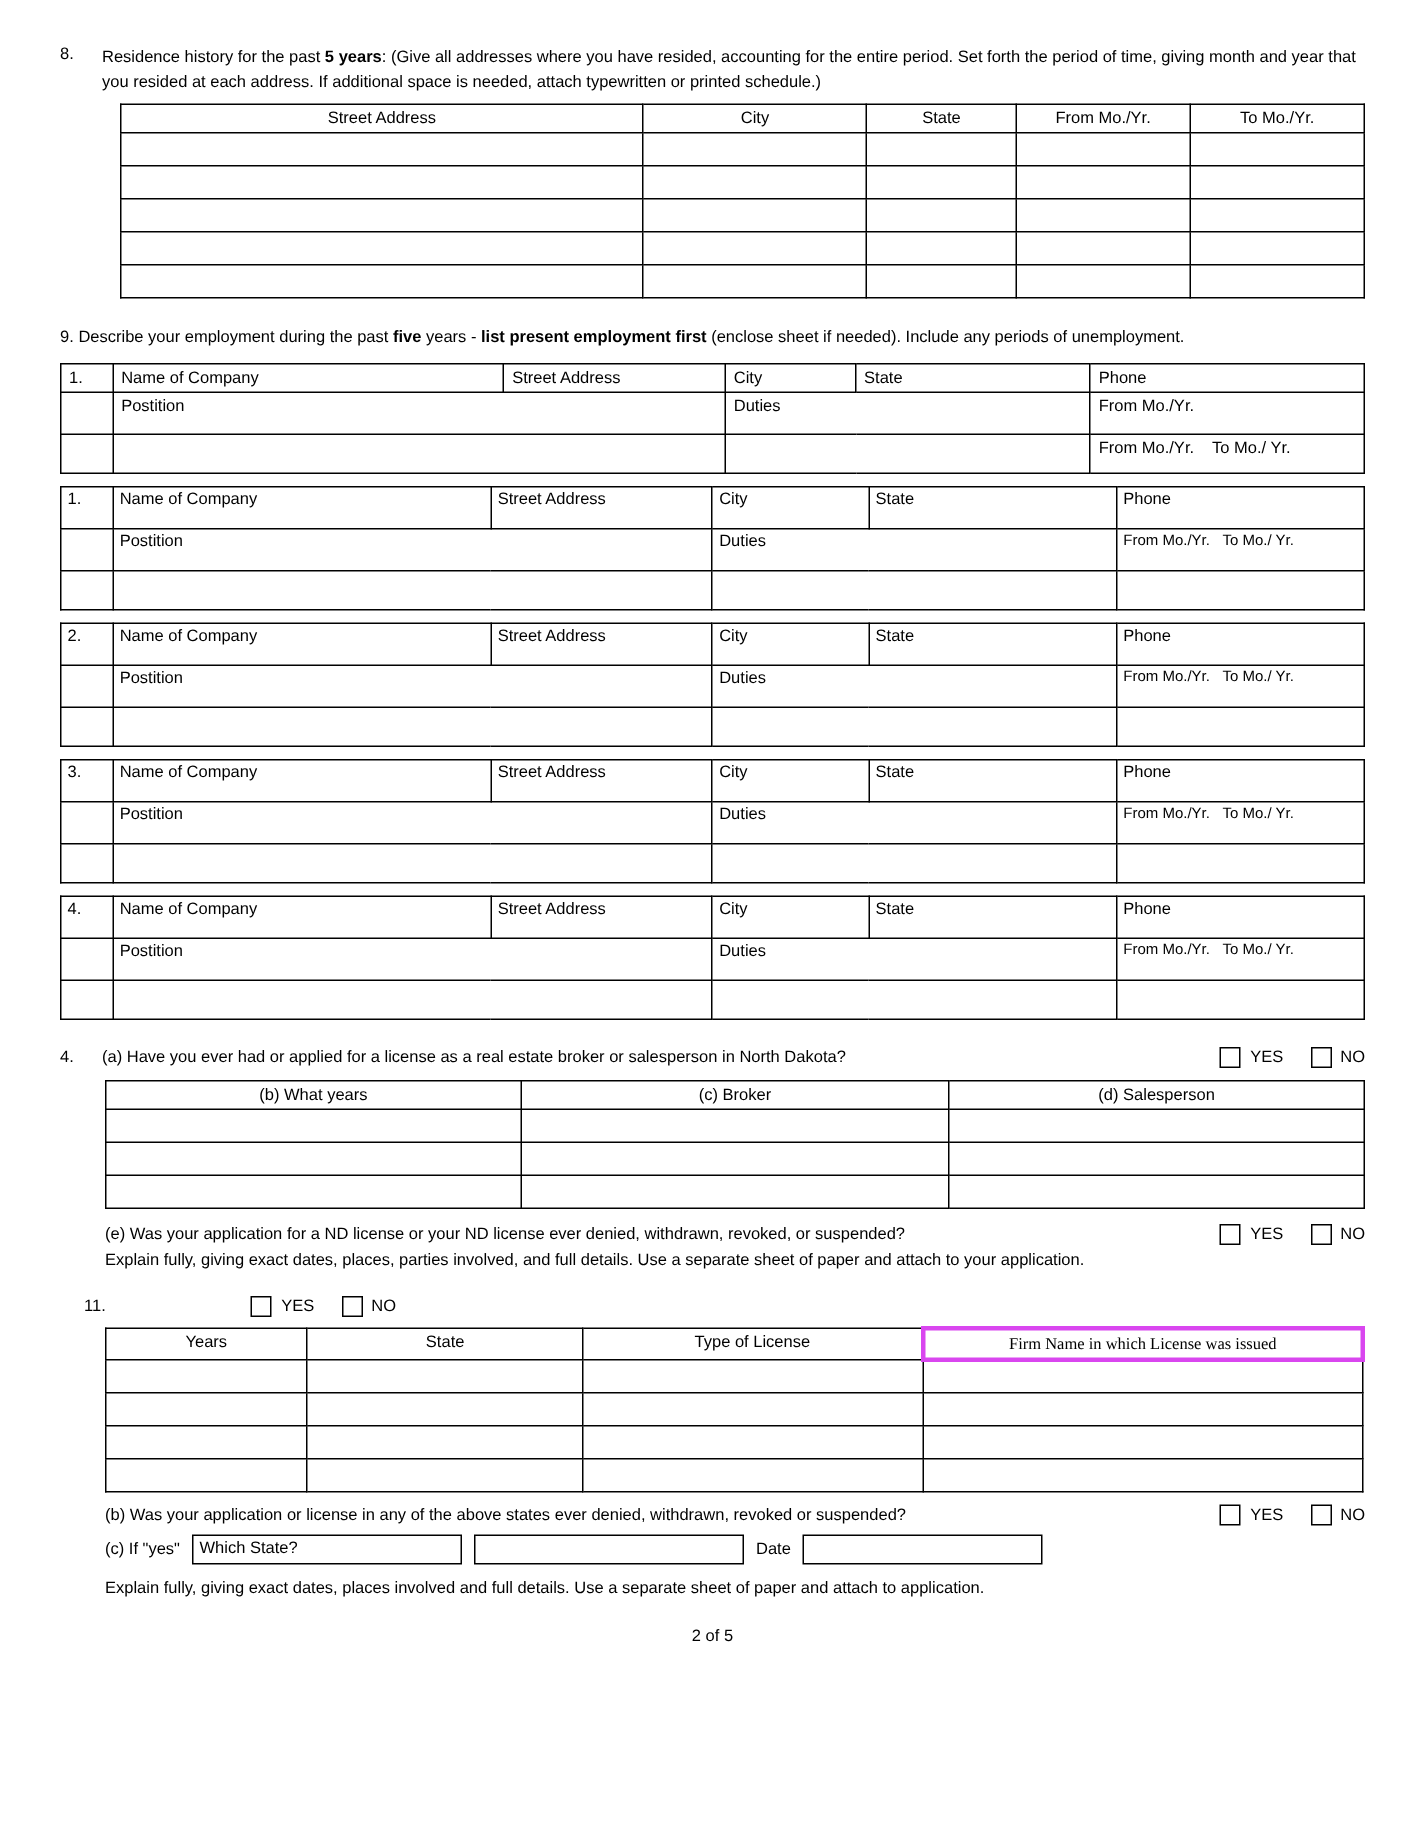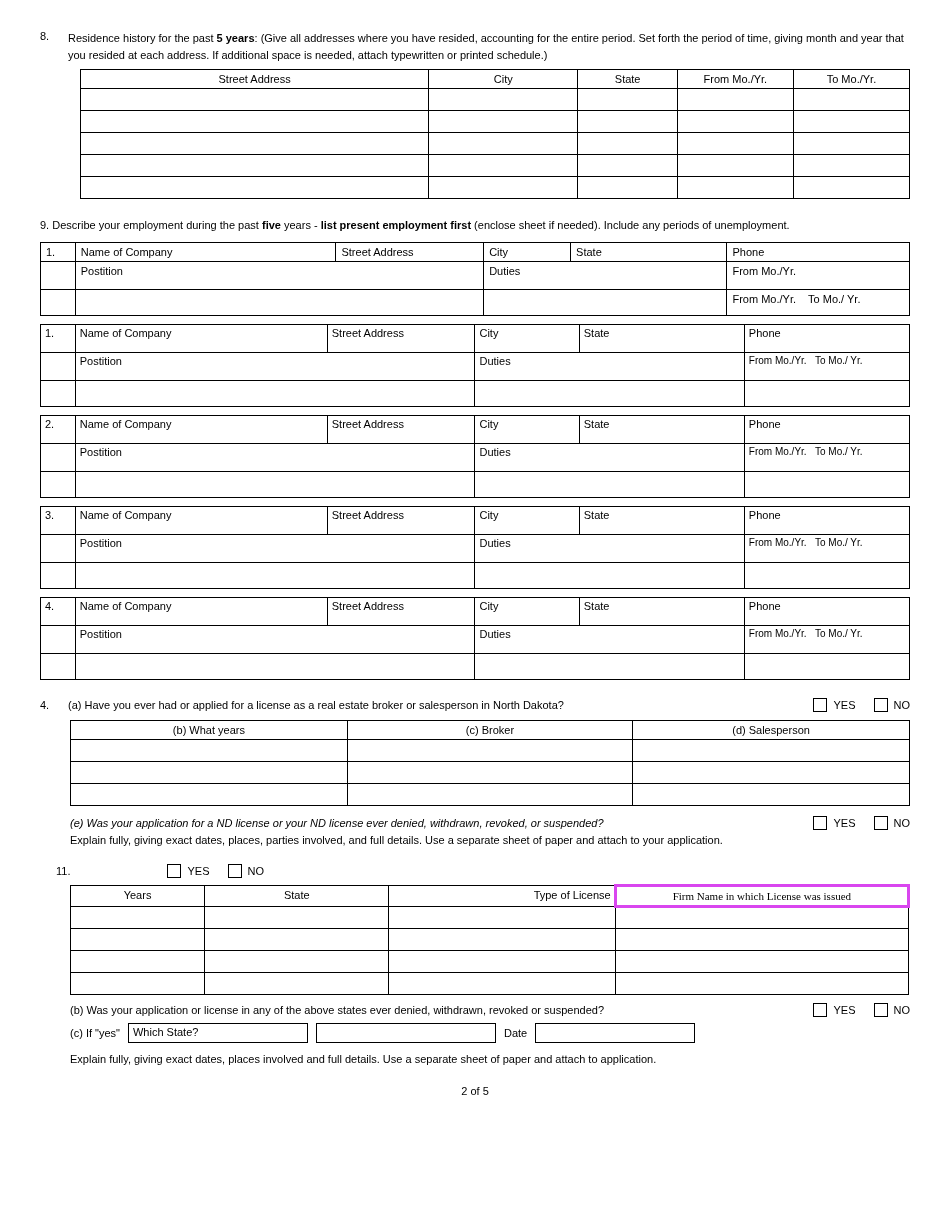--- a/index.html
+++ b/index.html
@@ -277,21 +277,21 @@
         <tr>
             <td style="height:22px; border:1px solid #000;"></td>
             <td style="border:1px solid #000;"></td>
             <td style="border:1px solid #000;"></td>
           </tr>
       </tbody>
     </table>
   </div>
 
   <div style="display:flex; align-items:center; margin:10px 0 4px 0; padding-left:30px;">
-    <span style="flex:1; font-size:11px;font-style:italic;">(e) Was your application for a ND license or your ND license ever denied, withdrawn, revoked, or suspended?</span>
+    <span style="flex:1; font-size:11px;">(e) Was your application for a ND license or your ND license ever denied, withdrawn, revoked, or suspended?</span>
     <span style="display:flex; align-items:center; gap:6px; min-width:180px; justify-content:flex-end;">
       <span class="cb"></span>
       <span>YES</span>
       <span class="cb" style="margin-left:12px;"></span>
       <span>NO</span>
     </span>
   </div>
 
   <div style="padding-left:30px; margin-top:4px;">
     <span>Explain fully, giving exact dates, places, parties involved, and full details. Use a separate sheet of paper and attach to your application.</span>
@@ -309,21 +309,21 @@
     </span>
   </div>
 
 
   <div style="padding-left:30px;">
     <table>
       <thead>
         <tr>
           <th style="width:16%; border:1px solid #000; padding:3px;">Years</th>
           <th style="width:22%; border:1px solid #000; padding:3px;">State</th>
-          <th style="width:27%; border:1px solid #000; padding:3px;text-align:right;">Type of License</th>
+          <th style="width:27%; border:1px solid #000; padding:3px;">Type of License</th>
           <th style="width:35%; border:3px solid #d946ef; padding:3px;font-family:Liberation Serif, serif;">Firm Name in which License was issued</th>
         </tr>
       </thead>
       <tbody>
         <tr>
             <td style="height:22px; border:1px solid #000;"></td>
             <td style="border:1px solid #000;"></td>
             <td style="border:1px solid #000;"></td>
             <td style="border:1px solid #000;"></td>
           </tr>

